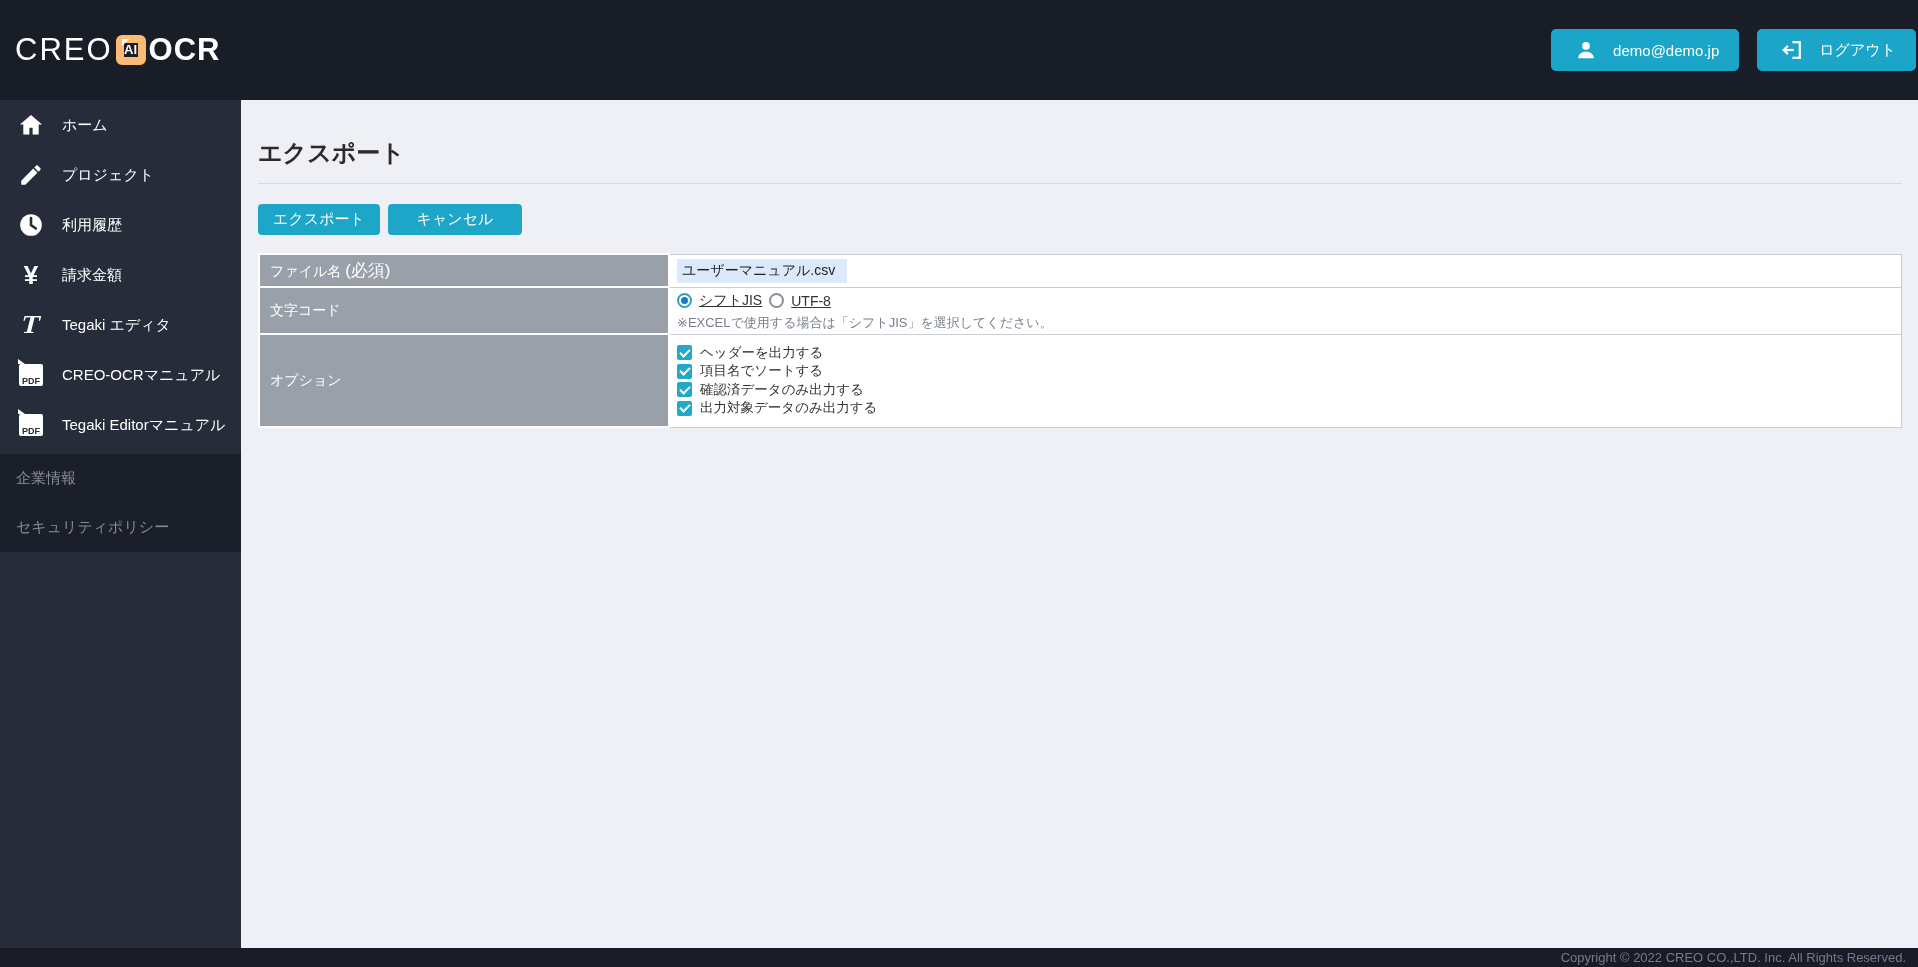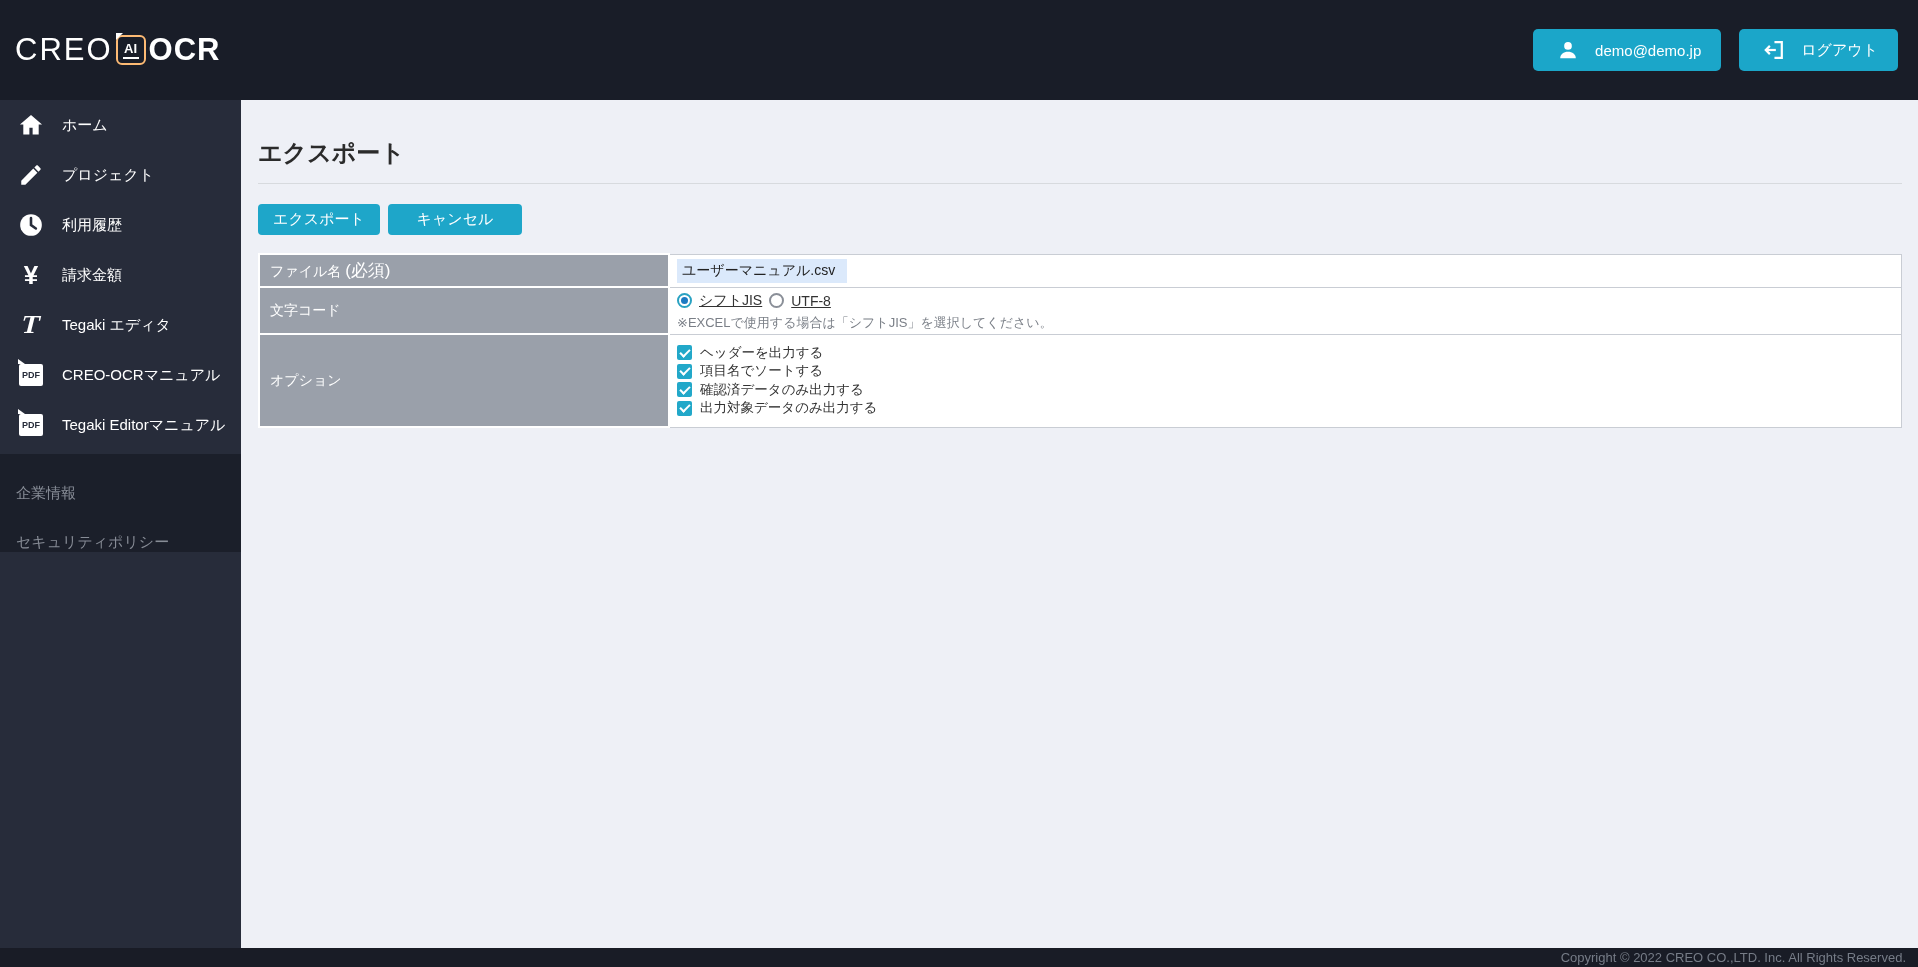--- a/index.html
+++ b/index.html
@@ -2,25 +2,25 @@
 <html><head>
 <meta charset="utf-8">
 <style>
   * { margin:0; padding:0; box-sizing:border-box; }
   html,body { width:1918px; height:967px; overflow:hidden; }
   body { font-family:"Liberation Sans","DejaVu Sans",sans-serif; background:#eef0f6; }
   .page { width:1918px; height:967px; display:flex; flex-direction:column; }
 
   
   .topbar { height:100px; background:#191d28; display:flex; align-items:center;
-            justify-content:space-between; padding:0 20px 0 15px; flex:0 0 auto; }
+            justify-content:space-between; padding:0 2px 0 15px; flex:0 0 auto; }
   .logo { display:flex; align-items:center; color:#fff; cursor:pointer; }
   .logo-pre { font-size:31px; font-weight:400; letter-spacing:2px; }
   .logo-post { font-size:31px; font-weight:800; letter-spacing:1px; }
-  .logo-ai { width:30px; height:30px; border:2px solid #fdba74; border-radius:6px;
+  .logo-ai { width:30px; height:30px; border:8px solid #fdba74; border-radius:6px;
              margin:0 3px; display:flex; flex-direction:column; align-items:center;
              justify-content:center; position:relative; }
   .logo-ai .ai-txt { font-size:13px; font-weight:800; line-height:13px; }
   .logo-ai .ai-bar { width:16px; height:2px; background:#fff; margin-top:2px; }
   .logo-ai::before { content:''; position:absolute; top:-4px; left:-2px;
              border-left:7px solid #fff; border-bottom:7px solid transparent; }
   .top-actions { display:flex; gap:18px; }
   .top-btn { height:42px; background:#1ba6c9; border:none; border-radius:5px;
              color:#fff; font-size:15px; display:flex; align-items:center;
              justify-content:center; gap:12px; cursor:pointer; padding:0 20px;
@@ -34,26 +34,26 @@
 
   
   .sidebar { width:241px; background:#272c3a; flex:0 0 auto; display:flex; flex-direction:column; }
   .nav-item { height:50px; display:flex; align-items:center; gap:16px;
               padding-left:16px; color:#fff; font-size:15px; cursor:pointer; }
   .nav-icon { width:30px; display:flex; justify-content:center; align-items:center; flex:0 0 auto; }
   .yen-glyph { font-size:26px; font-weight:700; color:#fff; line-height:1; }
   .tegaki-glyph { font-size:26px; font-weight:700; color:#fff; line-height:1;
                   transform:skewX(-14deg); font-family:"Liberation Serif","DejaVu Serif",serif; }
   .pdf-ic { position:relative; width:24px; height:22px; background:#fff; border-radius:2px;
-            display:flex; align-items:center; justify-content:center; }
+            display:flex; align-items:flex-end; justify-content:center; }
   .pdf-ic::before { content:''; position:absolute; top:-5px; left:-1px;
             border-left:7px solid #fff; border-top:5px solid transparent; }
   .pdf-ic span { font-size:9px; font-weight:800; color:#272c3a; letter-spacing:0; }
   .sub-section { margin-top:4px; background:#1b1f2a; }
-  .sub-item { height:49px; display:flex; align-items:flex-end; padding-left:16px;
+  .sub-item { height:49px; display:flex; align-items:center; padding-left:16px;
               color:#878c96; font-size:15px; cursor:pointer; }
 
   
   .main { flex:1 1 auto; padding:0 16px 0 17px; overflow:hidden; }
   .page-title { margin-top:37px; font-size:24px; font-weight:700; color:#2b2b2b; }
   .title-rule { border:none; border-top:1px solid #d7dade; margin-top:14px; }
   .toolbar { margin-top:20px; display:flex; gap:8px; }
   .btn { height:31px; background:#1ea6c9; border:none; border-radius:4px; color:#fff;
          font-size:15px; cursor:pointer; font-family:inherit; }
   .btn.export { width:122px; }

